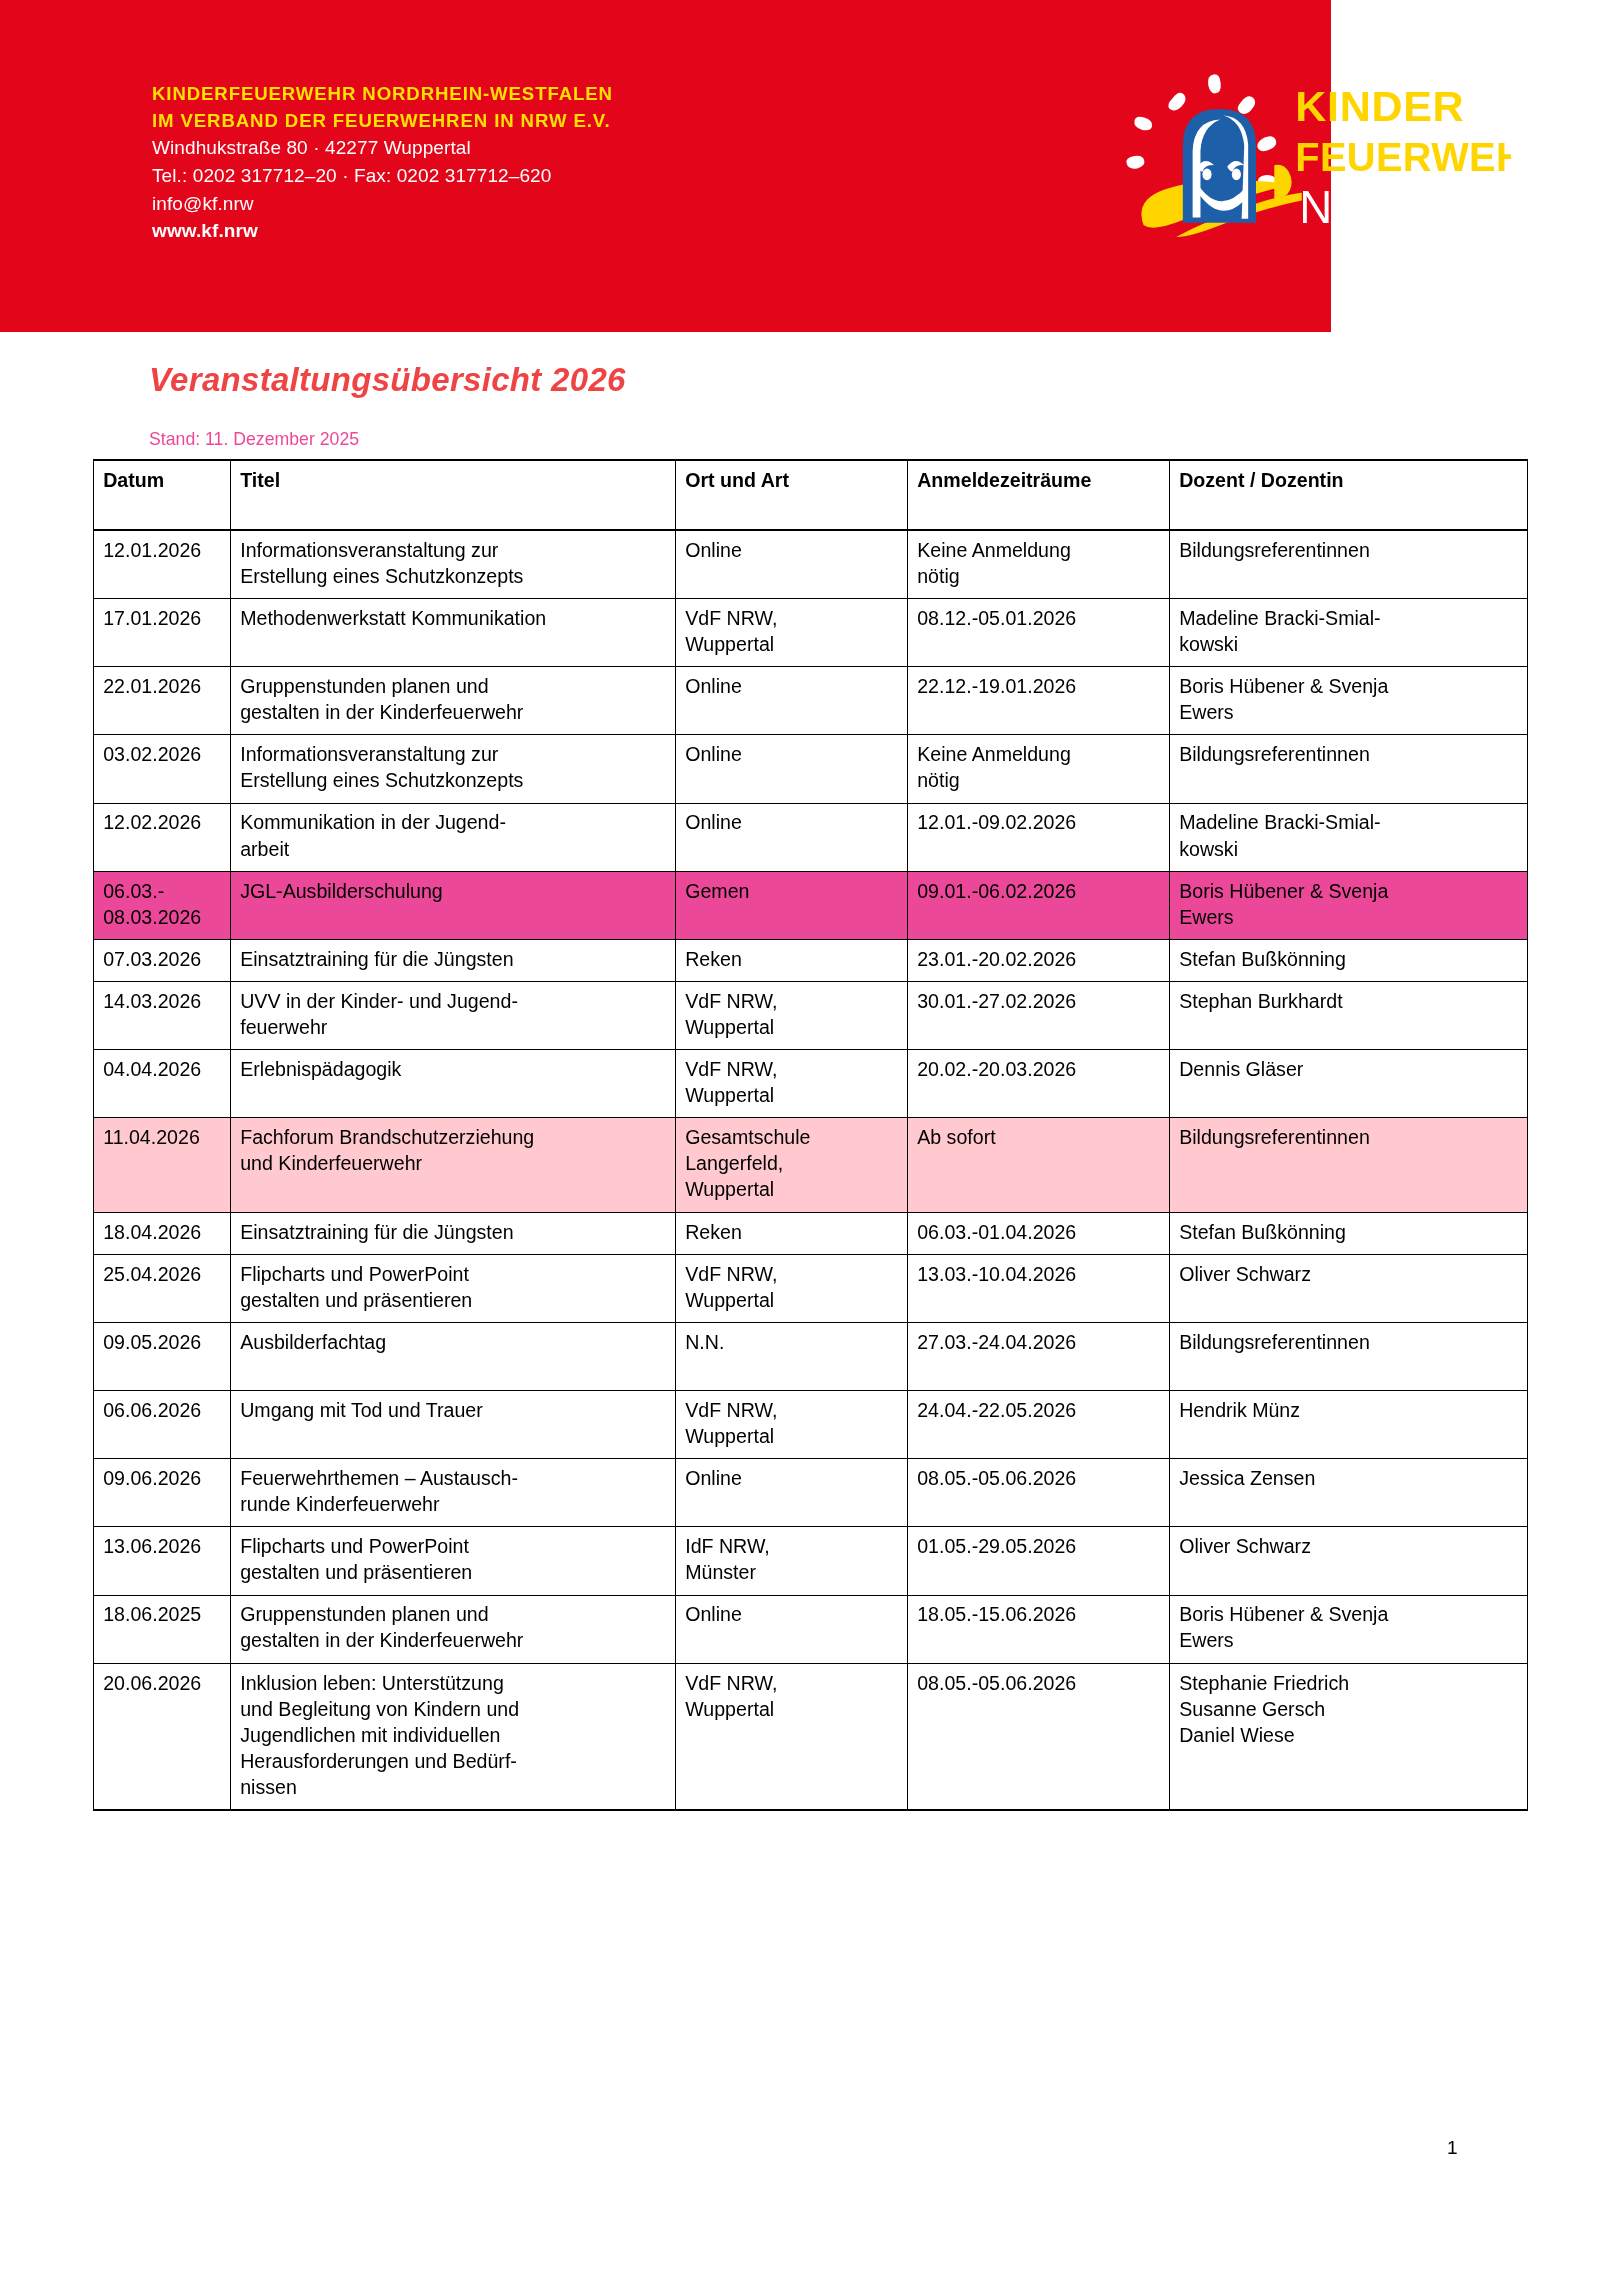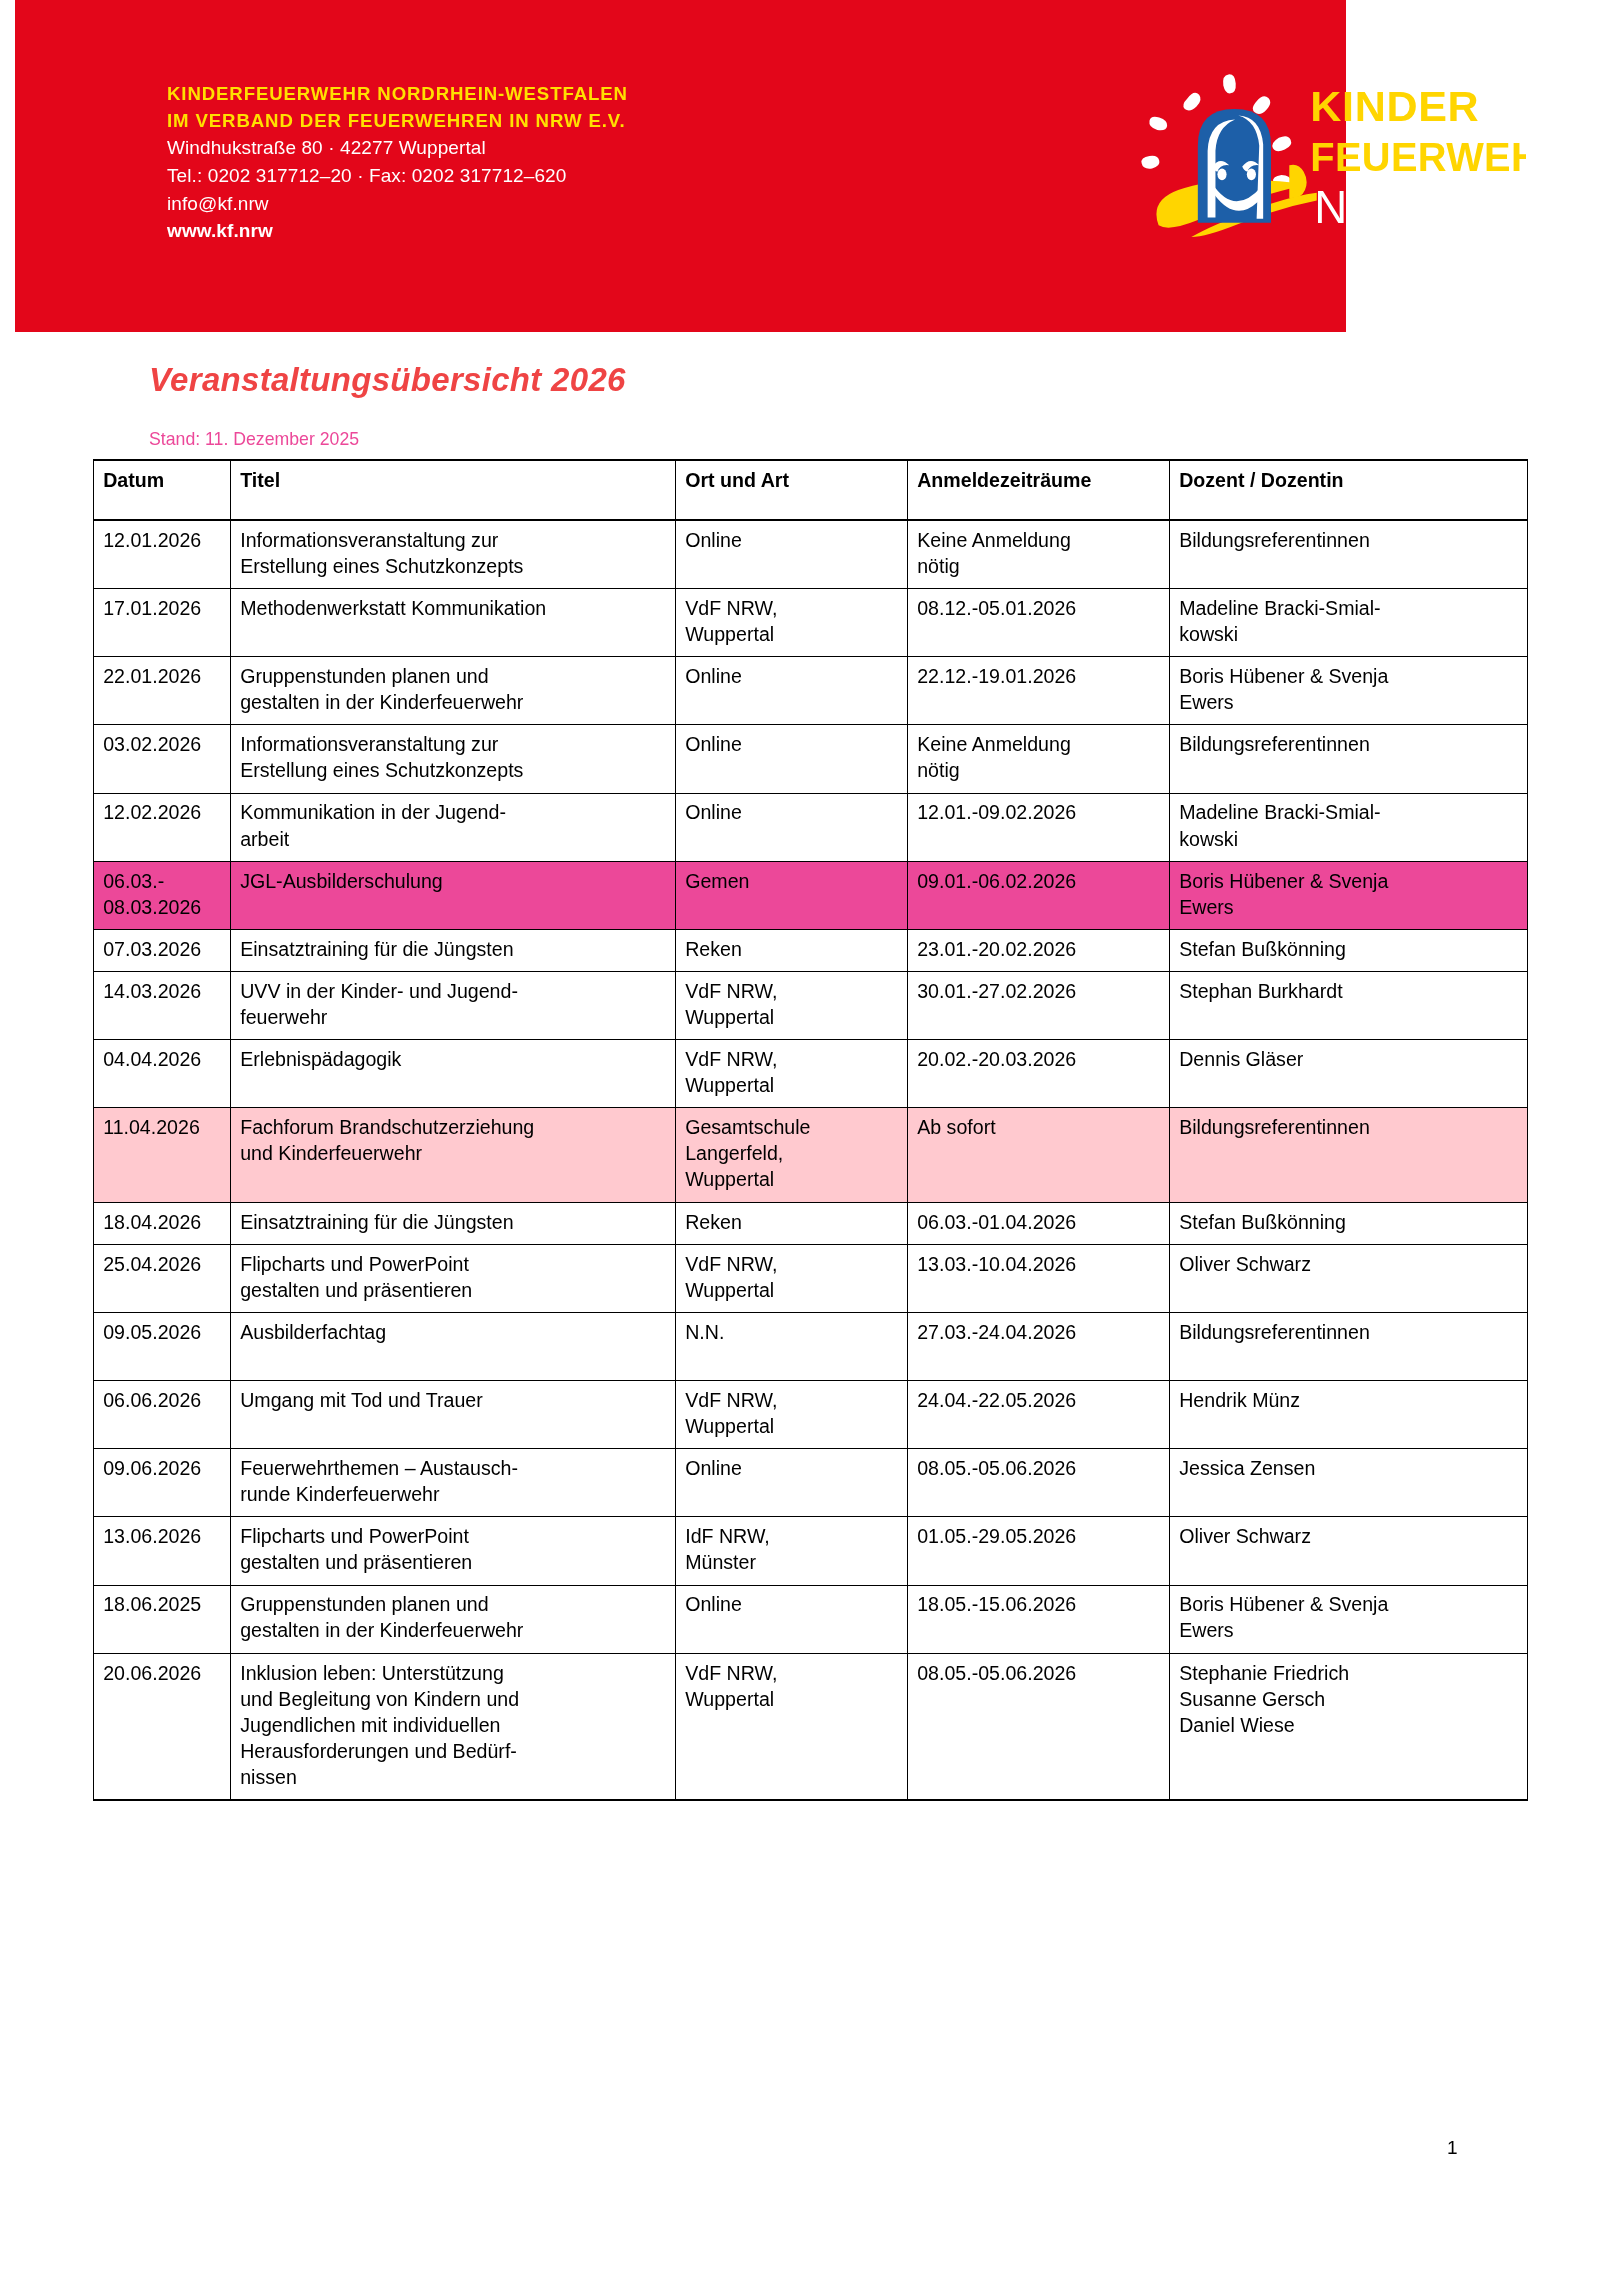--- a/index.html
+++ b/index.html
@@ -15,21 +15,20 @@
     overflow: hidden;
   }
 
   
   .header-band {
     position: absolute;
     left: 0; top: 0;
     width: 1331px;
     height: 332px;
     background: #E3061A;
-    margin-left: 15px;
   }
   .contact-block {
     position: absolute;
     left: 152px;
     top: 80px;
     line-height: 1.46;
   }
   .contact-line {
     font-size: 19px;
     color: #ffffff;
@@ -91,21 +90,21 @@
     line-height: 1.33;
     color: #000000;
     text-align: left;
     font-weight: normal;
   }
   table.schedule thead th {
     font-weight: bold;
     border-top: 2.3px solid #000;
     border-bottom: 2.3px solid #000;
     height: 48px;
-    padding-bottom: 4px;
+    padding-bottom: 14px;
   }
   table.schedule tbody tr td {
     border-top: 1.6px solid #000;
     border-bottom: 1.6px solid #000;
   }
   table.schedule tbody tr:last-child td {
     border-bottom: 2.3px solid #000;
   }
   
   col.c-datum { width: 137px; }

